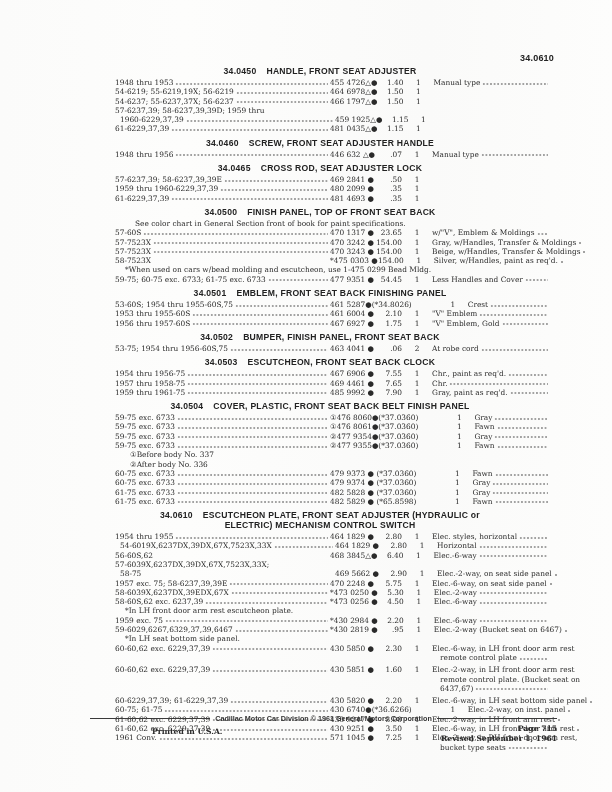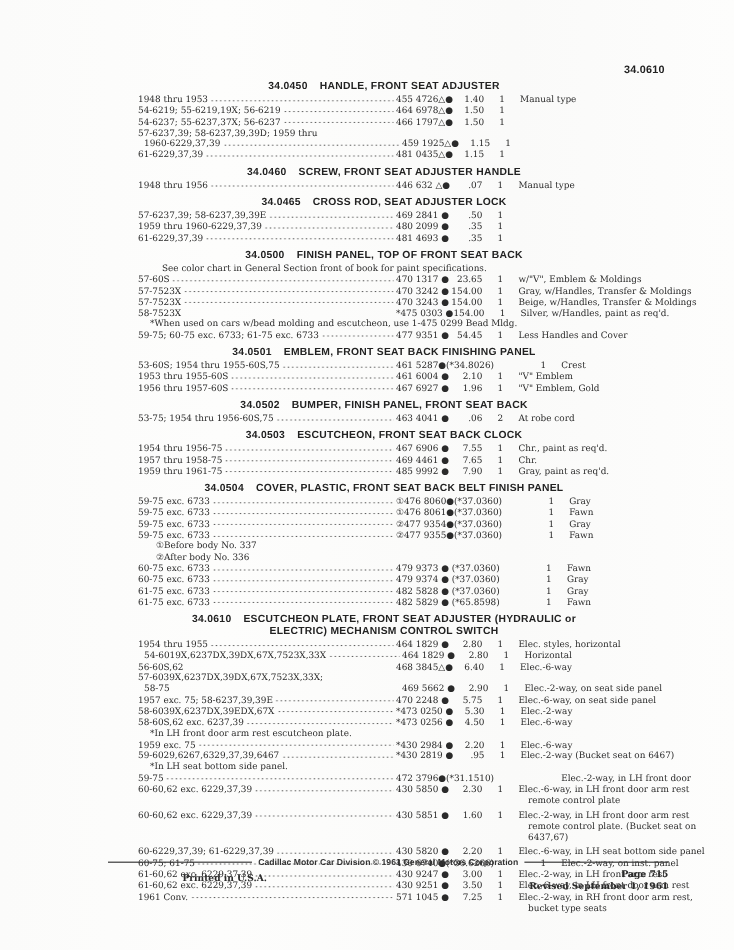--- a/index.html
+++ b/index.html
@@ -27,21 +27,21 @@
   .sec-head .hl{display:block;}
   .sec-head .code{margin-right:10px;}
   .bodyline{font-size:7.4px;line-height:9.3px;white-space:nowrap;}
   .row{display:flex;align-items:flex-start;}
   .c-app{flex:0 0 215px;display:flex;min-width:0;}
   .c-app .t{white-space:nowrap;}
   .c-part{flex:0 0 46px;white-space:nowrap;overflow:visible;}
   .c-price{flex:0 0 26px;text-align:right;white-space:nowrap;}
   .c-qty{flex:0 0 30px;text-align:center;}
   .c-desc{flex:1 1 auto;min-width:0;}
-  .dline{display:flex;min-width:0;align-items:flex-end;}
+  .dline{display:flex;min-width:0;}
   .dline .t{white-space:nowrap;}
   .dline.cont2{padding-left:8px;}
   .lead{
     flex:1 1 auto;min-width:4px;margin:0 2px;
     background-image:radial-gradient(circle,#4c4c4c .55px,transparent .8px);
     background-size:3.6px 4px;background-repeat:repeat-x;background-position:left 68%;
   }
   .note{font-size:7.4px;line-height:9.3px;white-space:nowrap;}
   .gap{height:3px;}
   .footer{position:absolute;left:90px;width:467px;top:714px;}
@@ -326,21 +326,21 @@
             <span class="lead"></span>
           </div>
         </span>
       </div>
       <div class="row bodyline">
         <span class="c-app" style="padding-left: 25px;">
           <span class="t">1956 thru 1957-60S</span>
           <span class="lead"></span>
         </span>
         <span class="c-part">467 6927 ●</span>
-        <span class="c-price">1.96</span>
+        <span class="c-price">1.75</span>
         <span class="c-qty">1</span>
         <span class="c-desc">
           <div class="dline">
             <span class="t">"V" Emblem, Gold</span>
             <span class="lead"></span>
           </div>
         </span>
       </div>
     </div>
     <div class="sec">
@@ -676,35 +676,20 @@
         <span class="c-price">.95</span>
         <span class="c-qty">1</span>
         <span class="c-desc">
           <div class="dline">
             <span class="t">Elec.-2-way (Bucket seat on 6467)</span>
             <span class="lead"></span>
           </div>
         </span>
       </div>
       <div class="note bodyline" style="padding-left: 35px;">*In LH seat bottom side panel.</div>
-      <div class="row bodyline">
-        <span class="c-app" style="padding-left: 25px;">
-          <span class="t">59-75</span>
-          <span class="lead"></span>
-        </span>
-        <span class="c-part">472 3796●(*31.1510)</span>
-        <span class="c-price"></span>
-        <span class="c-qty"></span>
-        <span class="c-desc">
-          <div class="dline">
-            <span class="t">Elec.-2-way, in LH front door</span>
-            <span class="lead"></span>
-          </div>
-        </span>
-      </div>
       <div class="row bodyline">
         <span class="c-app" style="padding-left: 25px;">
           <span class="t">60-60,62 exc. 6229,37,39</span>
           <span class="lead"></span>
         </span>
         <span class="c-part">430 5850 ●</span>
         <span class="c-price">2.30</span>
         <span class="c-qty">1</span>
         <span class="c-desc">
           <div class="dline">

